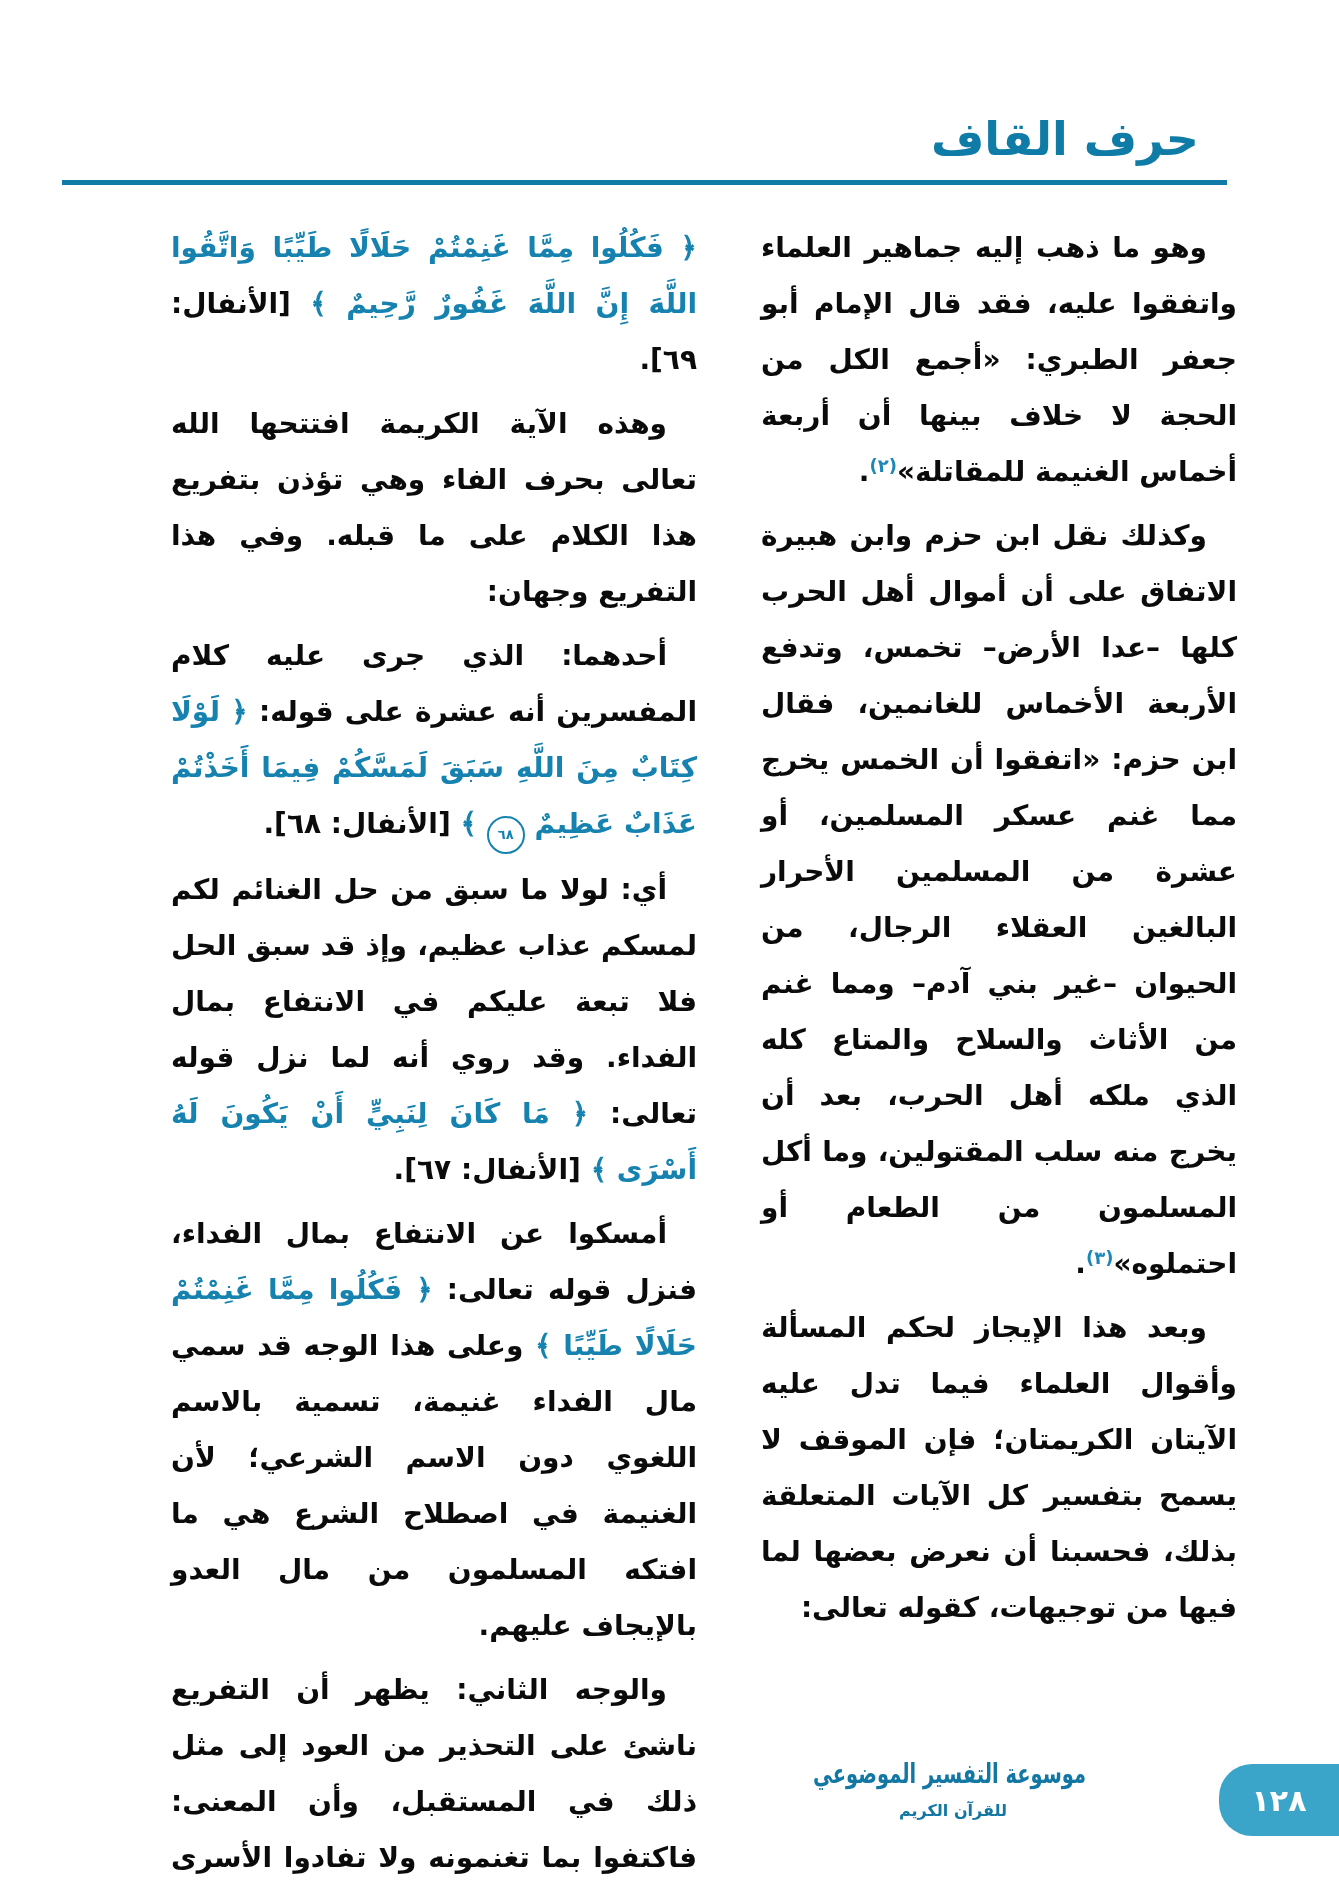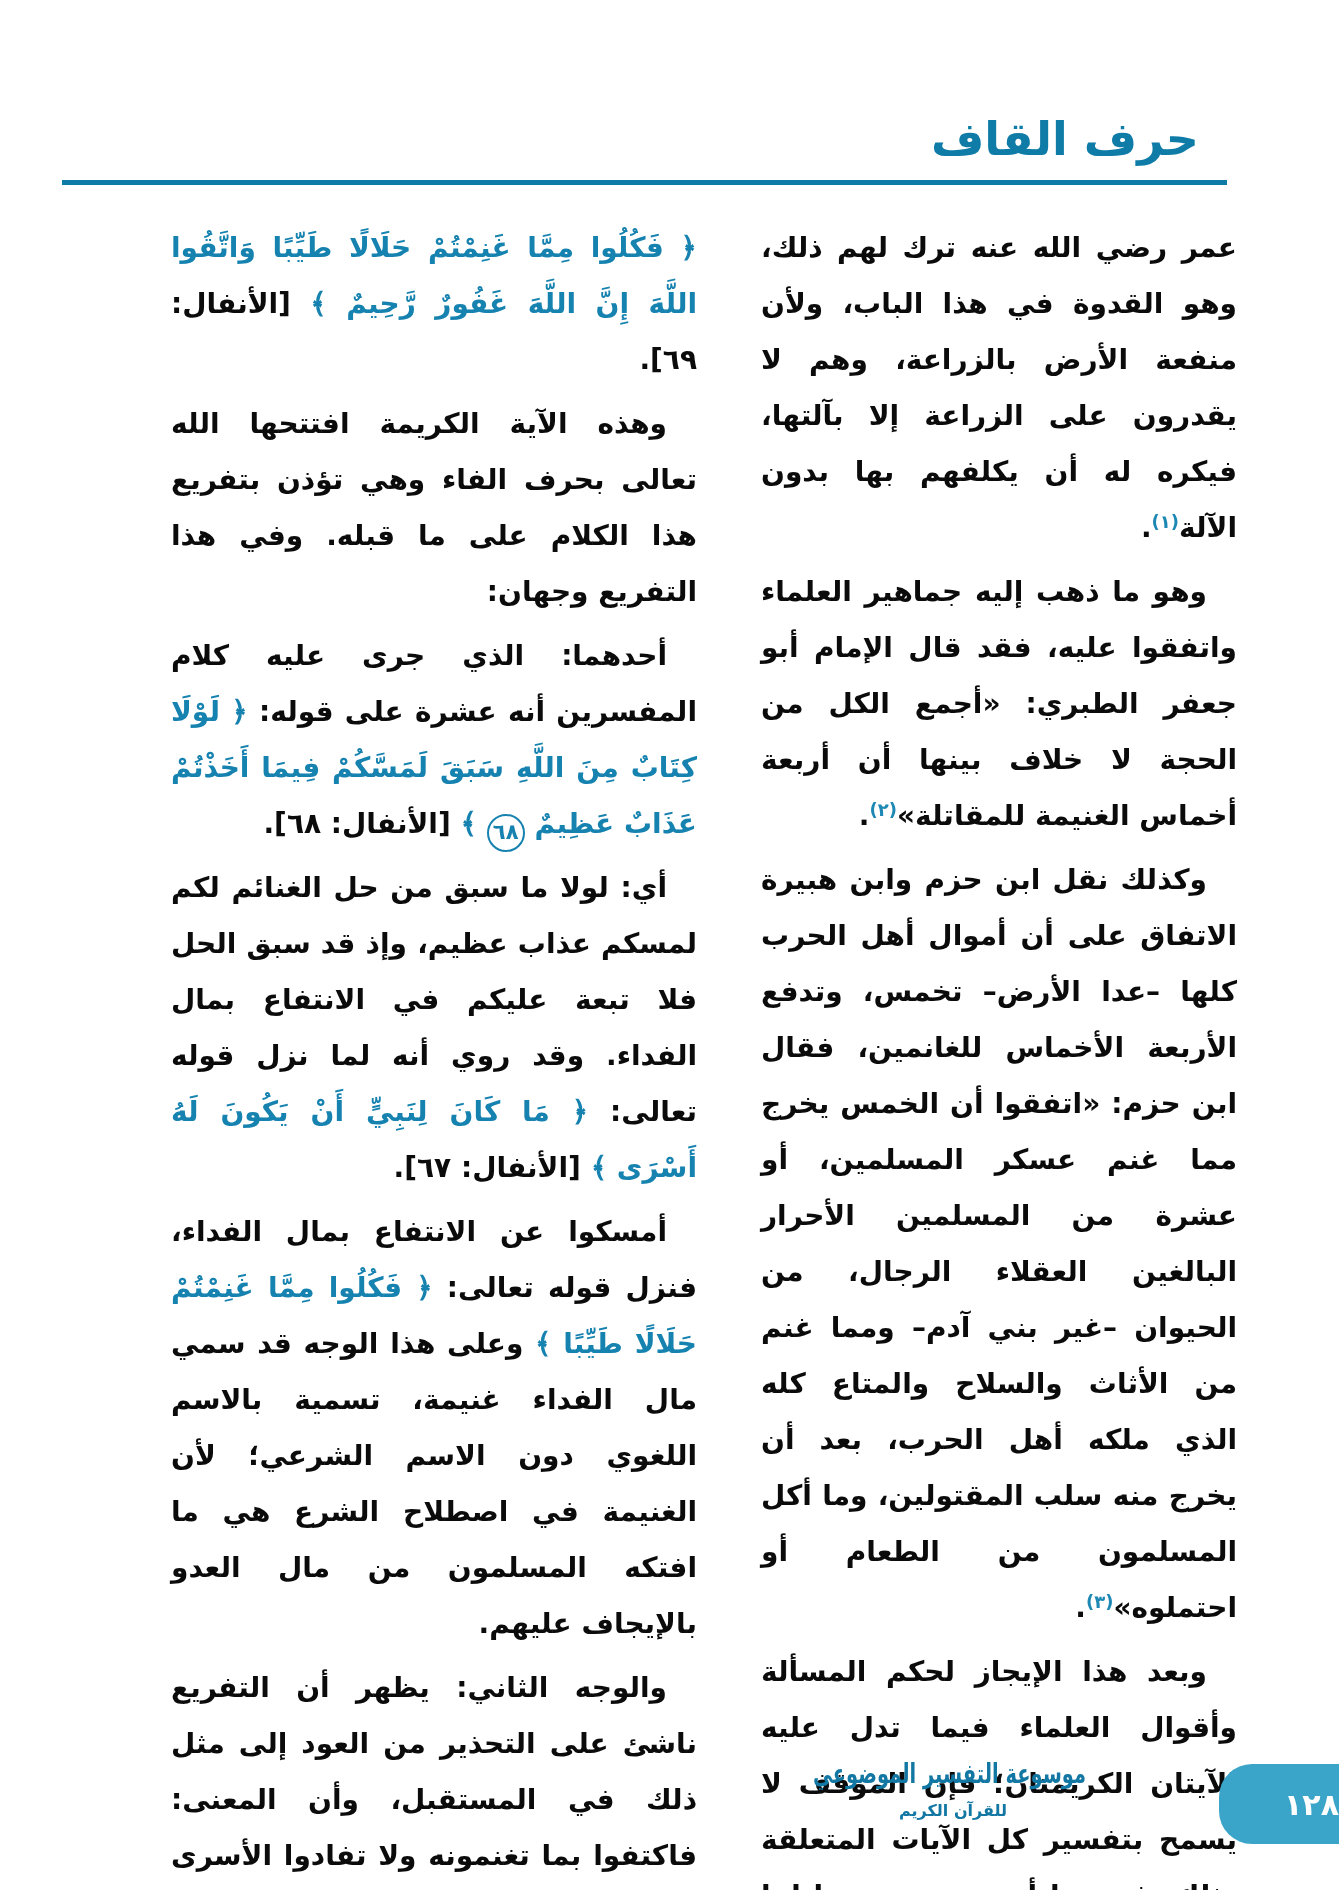--- a/index.html
+++ b/index.html
@@ -65,21 +65,21 @@
     line-height:0;
   }
   .ayah-num{
     display:inline-flex;
     align-items:center;
     justify-content:center;
     width:34px;height:34px;
     border:2px solid var(--quran);
     border-radius:50%;
     color:var(--quran);
-    font-size:21px;
+    font-size:13px;
     line-height:1;
     vertical-align:-6px;
     text-indent:0;
   }
   .footer-logo{
     position:absolute;
     top:1758px;
     right:200px;
     width:240px;
     text-align:left;
@@ -97,44 +97,44 @@
     margin-top:12px;
     font-size:16px;
     font-weight:bold;
     white-space:nowrap;
   }
   .page-badge{
     position:absolute;
     top:1764px;
     right:0;
     width:120px;
-    height:80px;
+    height:72px;
     background:var(--badge);
     border-radius:33px 0 0 33px;
     color:#ffffff;
     display:flex;
     align-items:center;
+    justify-content:center;
     font-size:30px;
     font-weight:bold;
   }
 </style>
 </head>
 <body>
 
 <div class="page">
 
   <div class="header-title">حرف القاف</div>
 
   <div class="header-rule"></div>
 
   <div class="columns">
 
     <div class="col col-right">
       <div id="right-paras">
-          <p class="para no-indent"><span class="text-run">عمر رضي الله عنه ترك لهم ذلك، وهو القدوة في هذا الباب، ولأن منفعة الأرض بالزراعة، وهم لا يقدرون على الزراعة إلا بآلتها، فيكره له أن يكلفهم بها بدون الآلة</span><sup class="fn-sup">(١)</sup><span class="text-run">.</span></p>
           <p class="para"><span class="text-run">وهو ما ذهب إليه جماهير العلماء واتفقوا عليه، فقد قال الإمام أبو جعفر الطبري: «أجمع الكل من الحجة لا خلاف بينها أن أربعة أخماس الغنيمة للمقاتلة»</span><sup class="fn-sup">(٢)</sup><span class="text-run">.</span></p>
           <p class="para"><span class="text-run">وكذلك نقل ابن حزم وابن هبيرة الاتفاق على أن أموال أهل الحرب كلها –عدا الأرض– تخمس، وتدفع الأربعة الأخماس للغانمين، فقال ابن حزم: «اتفقوا أن الخمس يخرج مما غنم عسكر المسلمين، أو عشرة من المسلمين الأحرار البالغين العقلاء الرجال، من الحيوان –غير بني آدم– ومما غنم من الأثاث والسلاح والمتاع كله الذي ملكه أهل الحرب، بعد أن يخرج منه سلب المقتولين، وما أكل المسلمون من الطعام أو احتملوه»</span><sup class="fn-sup">(٣)</sup><span class="text-run">.</span></p>
           <p class="para"><span class="text-run">وبعد هذا الإيجاز لحكم المسألة وأقوال العلماء فيما تدل عليه الآيتان الكريمتان؛ فإن الموقف لا يسمح بتفسير كل الآيات المتعلقة بذلك، فحسبنا أن نعرض بعضها لما فيها من توجيهات، كقوله تعالى:</span></p>
         </div>
 
     </div>
 
     <div class="col col-left">
       <div id="left-paras">
           <p class="para no-indent"><span class="quran">﴿ فَكُلُوا مِمَّا غَنِمْتُمْ حَلَالًا طَيِّبًا وَاتَّقُوا اللَّهَ إِنَّ اللَّهَ غَفُورٌ رَّحِيمٌ ﴾</span><span class="text-run"> [الأنفال: ٦٩].</span></p>

